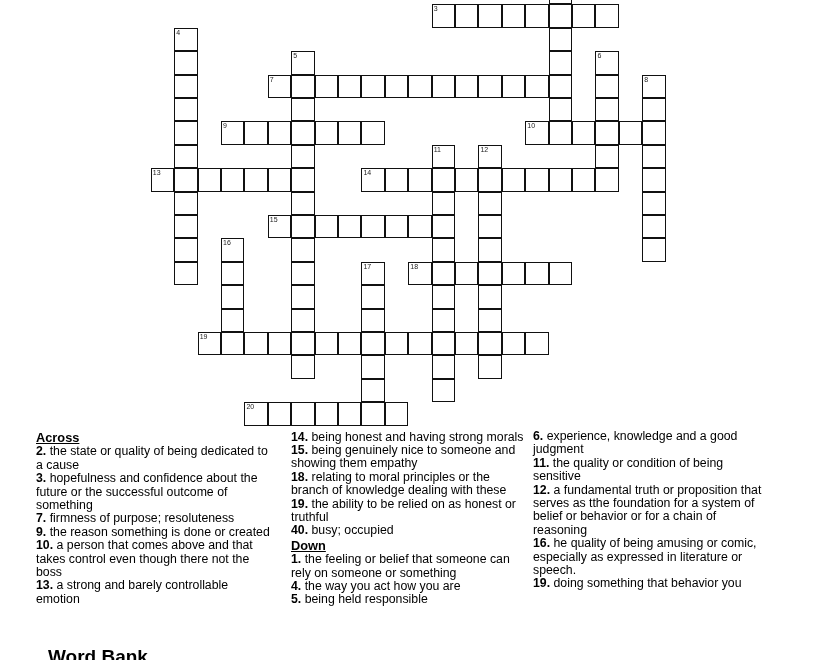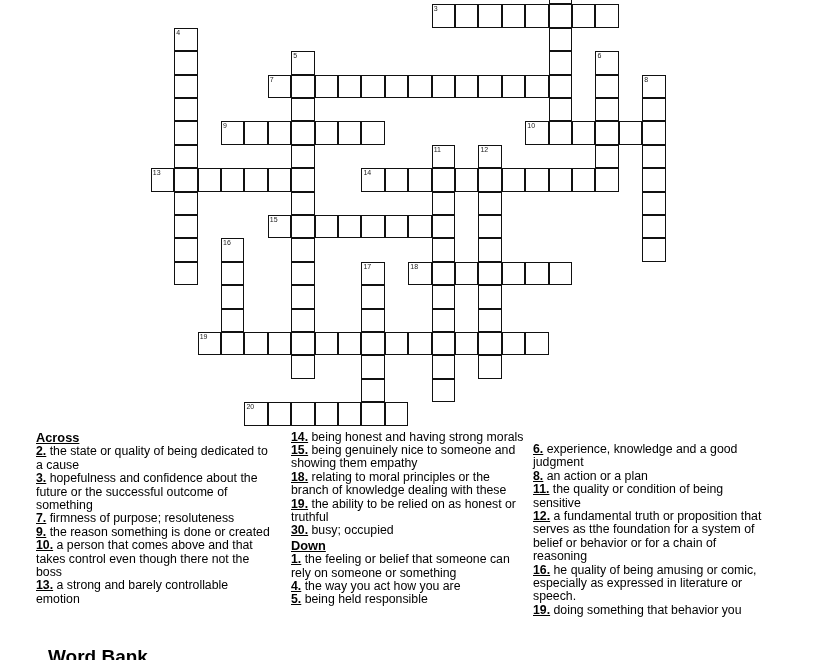--- a/index.html
+++ b/index.html
@@ -7,21 +7,21 @@
   #grid { position: absolute; left: 0; top: 0; width: 816px; height: 430px; }
   .cell { position: absolute; width: 23.4px; height: 23.4px; box-sizing: border-box; border: 1.3px solid #111; background: #fff; margin-left: -0.65px; margin-top: -0.65px; }
   .cell .num { position: absolute; left: 1px; top: 0px; font-size: 7px; line-height: 8px; color: #222; font-family: "Liberation Sans", sans-serif; }
   .clues { position: absolute; top: 430px; font-size: 12.3px; line-height: 13.4px; }
   .col { position: absolute; top: 0; width: 240px; }
   .col1 { left: 36px; width: 235px; }
   .col2 { left: 291px; width: 235px; }
   .col3 { left: 533px; width: 240px; }
   .heading { font-weight: bold; text-decoration: underline; font-size: 12.8px; margin: 1px 0 1px 0; }
   .clue { margin: 0 0 0 0; }
-  .clue b { font-weight: bold; text-decoration: underline; }
+  .clue b { font-weight: bold; }
   .wordbank { position: absolute; left: 48px; top: 646px; font-size: 19px; font-weight: bold; line-height: 22px; }
 </style>
 </head>
 <body>
 
 <div id="grid">
     <div class="cell" style="left: 549.3px; top: -18.4px;"></div>
     <div class="cell" style="left: 549.3px; top: 5px;"></div>
     <div class="cell" style="left: 549.3px; top: 28.4px;"></div>
     <div class="cell" style="left: 549.3px; top: 51.8px;"></div>
@@ -213,29 +213,28 @@
     <div class="clue"><b>7.</b> <span>firmness of purpose; resoluteness</span></div>
     <div class="clue"><b>9.</b> <span>the reason something is done or created</span></div>
     <div class="clue"><b>10.</b> <span>a person that comes above and that takes control even though there not the boss</span></div>
     <div class="clue"><b>13.</b> <span>a strong and barely controllable emotion</span></div>
   </div>
   <div class="col col2">
     <div class="clue" style="margin-top:0.5px"><b>14.</b> <span>being honest and having strong morals</span></div>
     <div class="clue"><b>15.</b> <span>being genuinely nice to someone and showing them empathy</span></div>
     <div class="clue"><b>18.</b> <span>relating to moral principles or the branch of knowledge dealing with these</span></div>
     <div class="clue"><b>19.</b> <span>the ability to be relied on as honest or truthful</span></div>
-    <div class="clue"><b>30.</b> <span>busy; occupied</span></div>
+    <div class="clue"><b>40.</b> <span>busy; occupied</span></div>
     <div class="heading">Down</div>
     <div class="clue"><b>1.</b> <span>the feeling or belief that someone can rely on someone or something</span></div>
     <div class="clue"><b>4.</b> <span>the way you act how you are</span></div>
     <div class="clue"><b>5.</b> <span>being held responsible</span></div>
   </div>
   <div class="col col3">
-    <div class="clue" style="margin-top:13px"><b>6.</b> <span>experience, knowledge and a good judgment</span></div>
-    <div class="clue"><b>8.</b> <span>an action or a plan</span></div>
+    <div class="clue" style="margin-top:0"><b>6.</b> <span>experience, knowledge and a good judgment</span></div>
     <div class="clue"><b>11.</b> <span>the quality or condition of being sensitive</span></div>
     <div class="clue"><b>12.</b> <span>a fundamental truth or proposition that serves as tthe foundation for a system of belief or behavior or for a chain of reasoning</span></div>
     <div class="clue"><b>16.</b> <span>he quality of being amusing or comic, especially as expressed in literature or speech.</span></div>
     <div class="clue"><b>19.</b> <span>doing something that behavior you</span></div>
   </div>
 </div>
 
 <div class="wordbank">Word Bank</div>
 
 </body></html>

